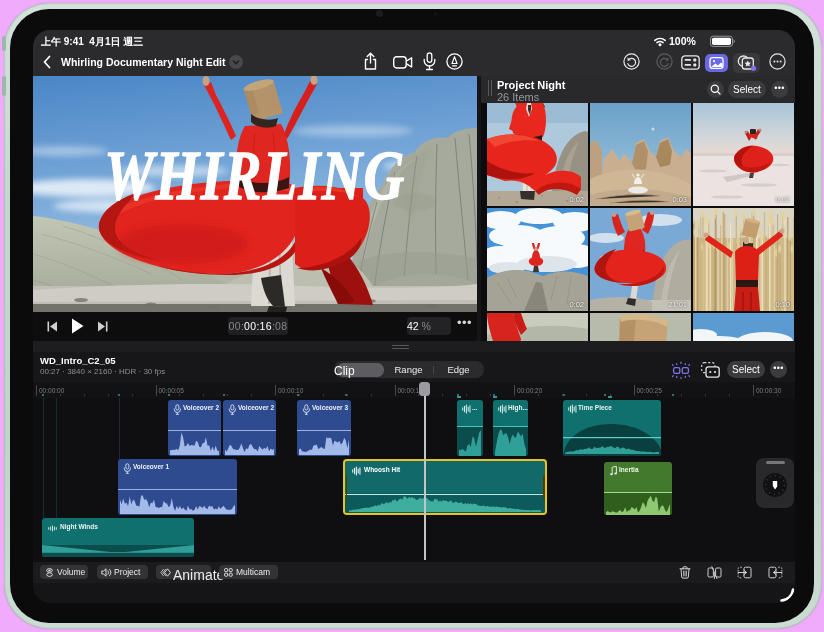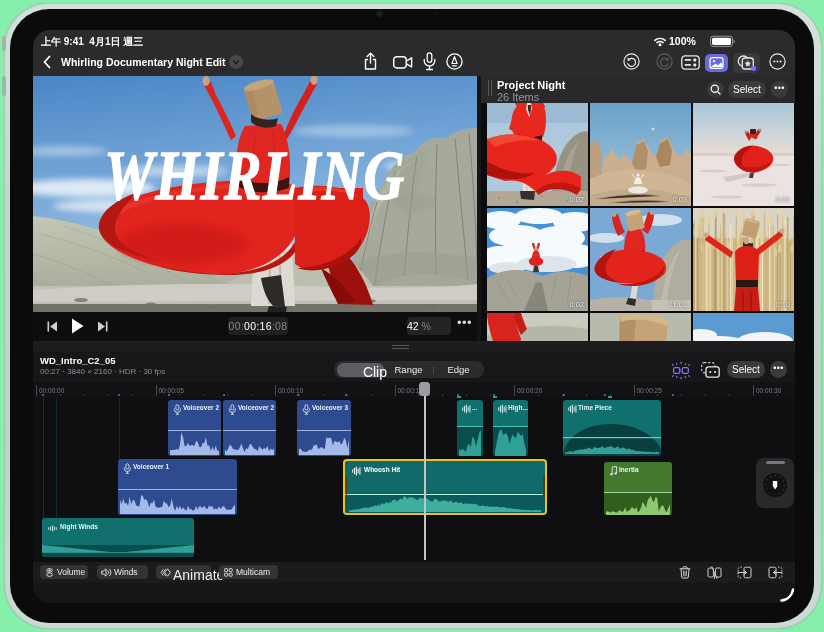--- a/index.html
+++ b/index.html
@@ -1,16 +1,16 @@
 <!DOCTYPE html>
 <html><head><meta charset="utf-8"><style>
 *{margin:0;padding:0;box-sizing:border-box}
 html,body{width:824px;height:632px;background:#fdfdfd;font-family:"Liberation Sans",sans-serif;overflow:hidden}
 .abs{position:absolute}
-#stage{position:relative;width:824px;height:632px;background:#86efac}
+#stage{position:relative;width:824px;height:632px;background:#f0abfc}
 #body{position:absolute;left:4px;top:3px;width:818px;height:626px;border-radius:45px;
  background:linear-gradient(180deg,#d3e2da 0%,#c5d8cf 30%,#c0d4ca 70%,#cbdcd3 100%);
  box-shadow:inset 0 0 2px rgba(90,110,100,.7), 0 0 1px rgba(120,140,130,.5)}
 #bezel{position:absolute;left:10px;top:9px;width:804px;height:614px;border-radius:39px;
  background:radial-gradient(140% 120% at 50% 45%, #0b0b0c 60%, #000 100%)}
 #screen{position:absolute;left:33px;top:30px;width:762px;height:573px;border-radius:17px;background:#151518;overflow:hidden}
 .txt{position:absolute;white-space:nowrap}
 </style></head><body>
 <div id="stage">
     <div id="body"></div>
@@ -494,21 +494,21 @@
         </svg></div>
       <div class="abs" style="left:0;top:311px;width:762px;height:11px;background:#1d1d1f"></div>
       <div class="abs" style="left:359px;top:314.5px;width:17px;height:1.6px;border-radius:1px;background:#58585c"></div>
       <div class="abs" style="left:359px;top:317.8px;width:17px;height:1.6px;border-radius:1px;background:#58585c"></div>
       <div class="abs" style="left:0;top:322px;width:762px;height:30px;background:#17171a"></div>
       <div class="txt" style="left:7px;top:325px;font-size:9.5px;font-weight:bold;color:#fff">WD_Intro_C2_05</div>
       <div class="txt" style="left:7px;top:337px;font-size:8px;color:#8e8e93">00:27 · 3840 × 2160 · HDR · 30 fps</div>
       <div class="abs" style="left:301px;top:331px;width:150px;height:17px;border-radius:8px;background:#2b2b2e">
         <div class="abs" style="left:3px;top:1.5px;width:47px;height:14px;border-radius:6.5px;background:#5d5d61"></div>
         <div class="abs" style="left:99px;top:4.5px;width:1px;height:8px;background:#49494d"></div>
-        <div class="txt" style="left:0;top:3px;width:53px;text-align:right;font-size:14px;color:#fff">Clip</div>
+        <div class="txt" style="left:0;top:3px;width:53px;text-align:left;font-size:12px;color:#fff">Clip</div>
         <div class="txt" style="left:50px;top:3px;width:49px;text-align:center;font-size:9.5px;color:#ededef">Range</div>
         <div class="txt" style="left:100px;top:3px;width:49px;text-align:center;font-size:9.5px;color:#ededef">Edge</div>
       </div>
       <svg class="abs" style="left:638px;top:330px" width="20" height="19" viewBox="0 0 20 19">
         <g stroke="#7d76ea" stroke-width="1.3" fill="none">
           <rect x="2.6" y="7.6" width="6.2" height="5.8" rx="1.6"></rect>
           <rect x="11.2" y="7.6" width="6.2" height="5.8" rx="1.6"></rect>
           <g stroke-linecap="round" stroke-width="1.2">
             <path d="M5.7 4.6 v-1 M14.3 4.6 v-1"></path>
             <path d="M2.2 5.4 l-0.7 -0.9 M17.8 5.4 l0.7 -0.9"></path>
@@ -762,21 +762,21 @@
           </g>
           <ellipse cx="4.5" cy="2.4" rx="1.2" ry="0.8" fill="#ececee"></ellipse>
         </svg>
         <div class="txt" style="left:17px;top:2px;font-size:8.5px;color:#ececee">Volume</div>
       </div>
       <div class="abs" style="left:64px;top:535px;width:51px;height:14px;border-radius:4px;background:#333336">
         <svg class="abs" style="left:4px;top:2.5px" width="11" height="9" viewBox="0 0 11 9">
           <path d="M0.8 3 h1.8 L5 0.8 v7.4 L2.6 6 H0.8 Z" fill="none" stroke="#ececee" stroke-width="0.9" stroke-linejoin="round"></path>
           <path d="M7 2.8 a2.4 2.4 0 0 1 0 3.4 M8.6 1.4 a4.6 4.6 0 0 1 0 6.2" stroke="#ececee" stroke-width="0.9" fill="none" stroke-linecap="round"></path>
         </svg>
-        <div class="txt" style="left:17px;top:2px;font-size:8.5px;color:#ececee">Winds</div>
+        <div class="txt" style="left:17px;top:2px;font-size:8.5px;color:#ececee">Project</div>
       </div>
       <div class="abs" style="left:123px;top:535px;width:55px;height:14px;border-radius:4px;background:#333336">
         <svg class="abs" style="left:4px;top:2.5px" width="11" height="9" viewBox="0 0 11 9">
           <path d="M7.5 0.8 L10.4 4.5 L7.5 8.2 L4.6 4.5 Z" fill="none" stroke="#ececee" stroke-width="0.9" stroke-linejoin="round"></path>
           <path d="M3.2 1.5 L1 4.5 L3.2 7.5 M5.4 1.5 L3.2 4.5 L5.4 7.5" stroke="#ececee" stroke-width="0.8" fill="none" stroke-linecap="round" stroke-linejoin="round"></path>
         </svg>
         <div class="txt" style="left:17px;top:2px;font-size:14px;color:#ececee">Animate</div>
       </div>
       <div class="abs" style="left:186px;top:535px;width:59px;height:14px;border-radius:4px;background:#333336">
         <svg class="abs" style="left:5px;top:2.5px" width="9" height="9" viewBox="0 0 9 9">

